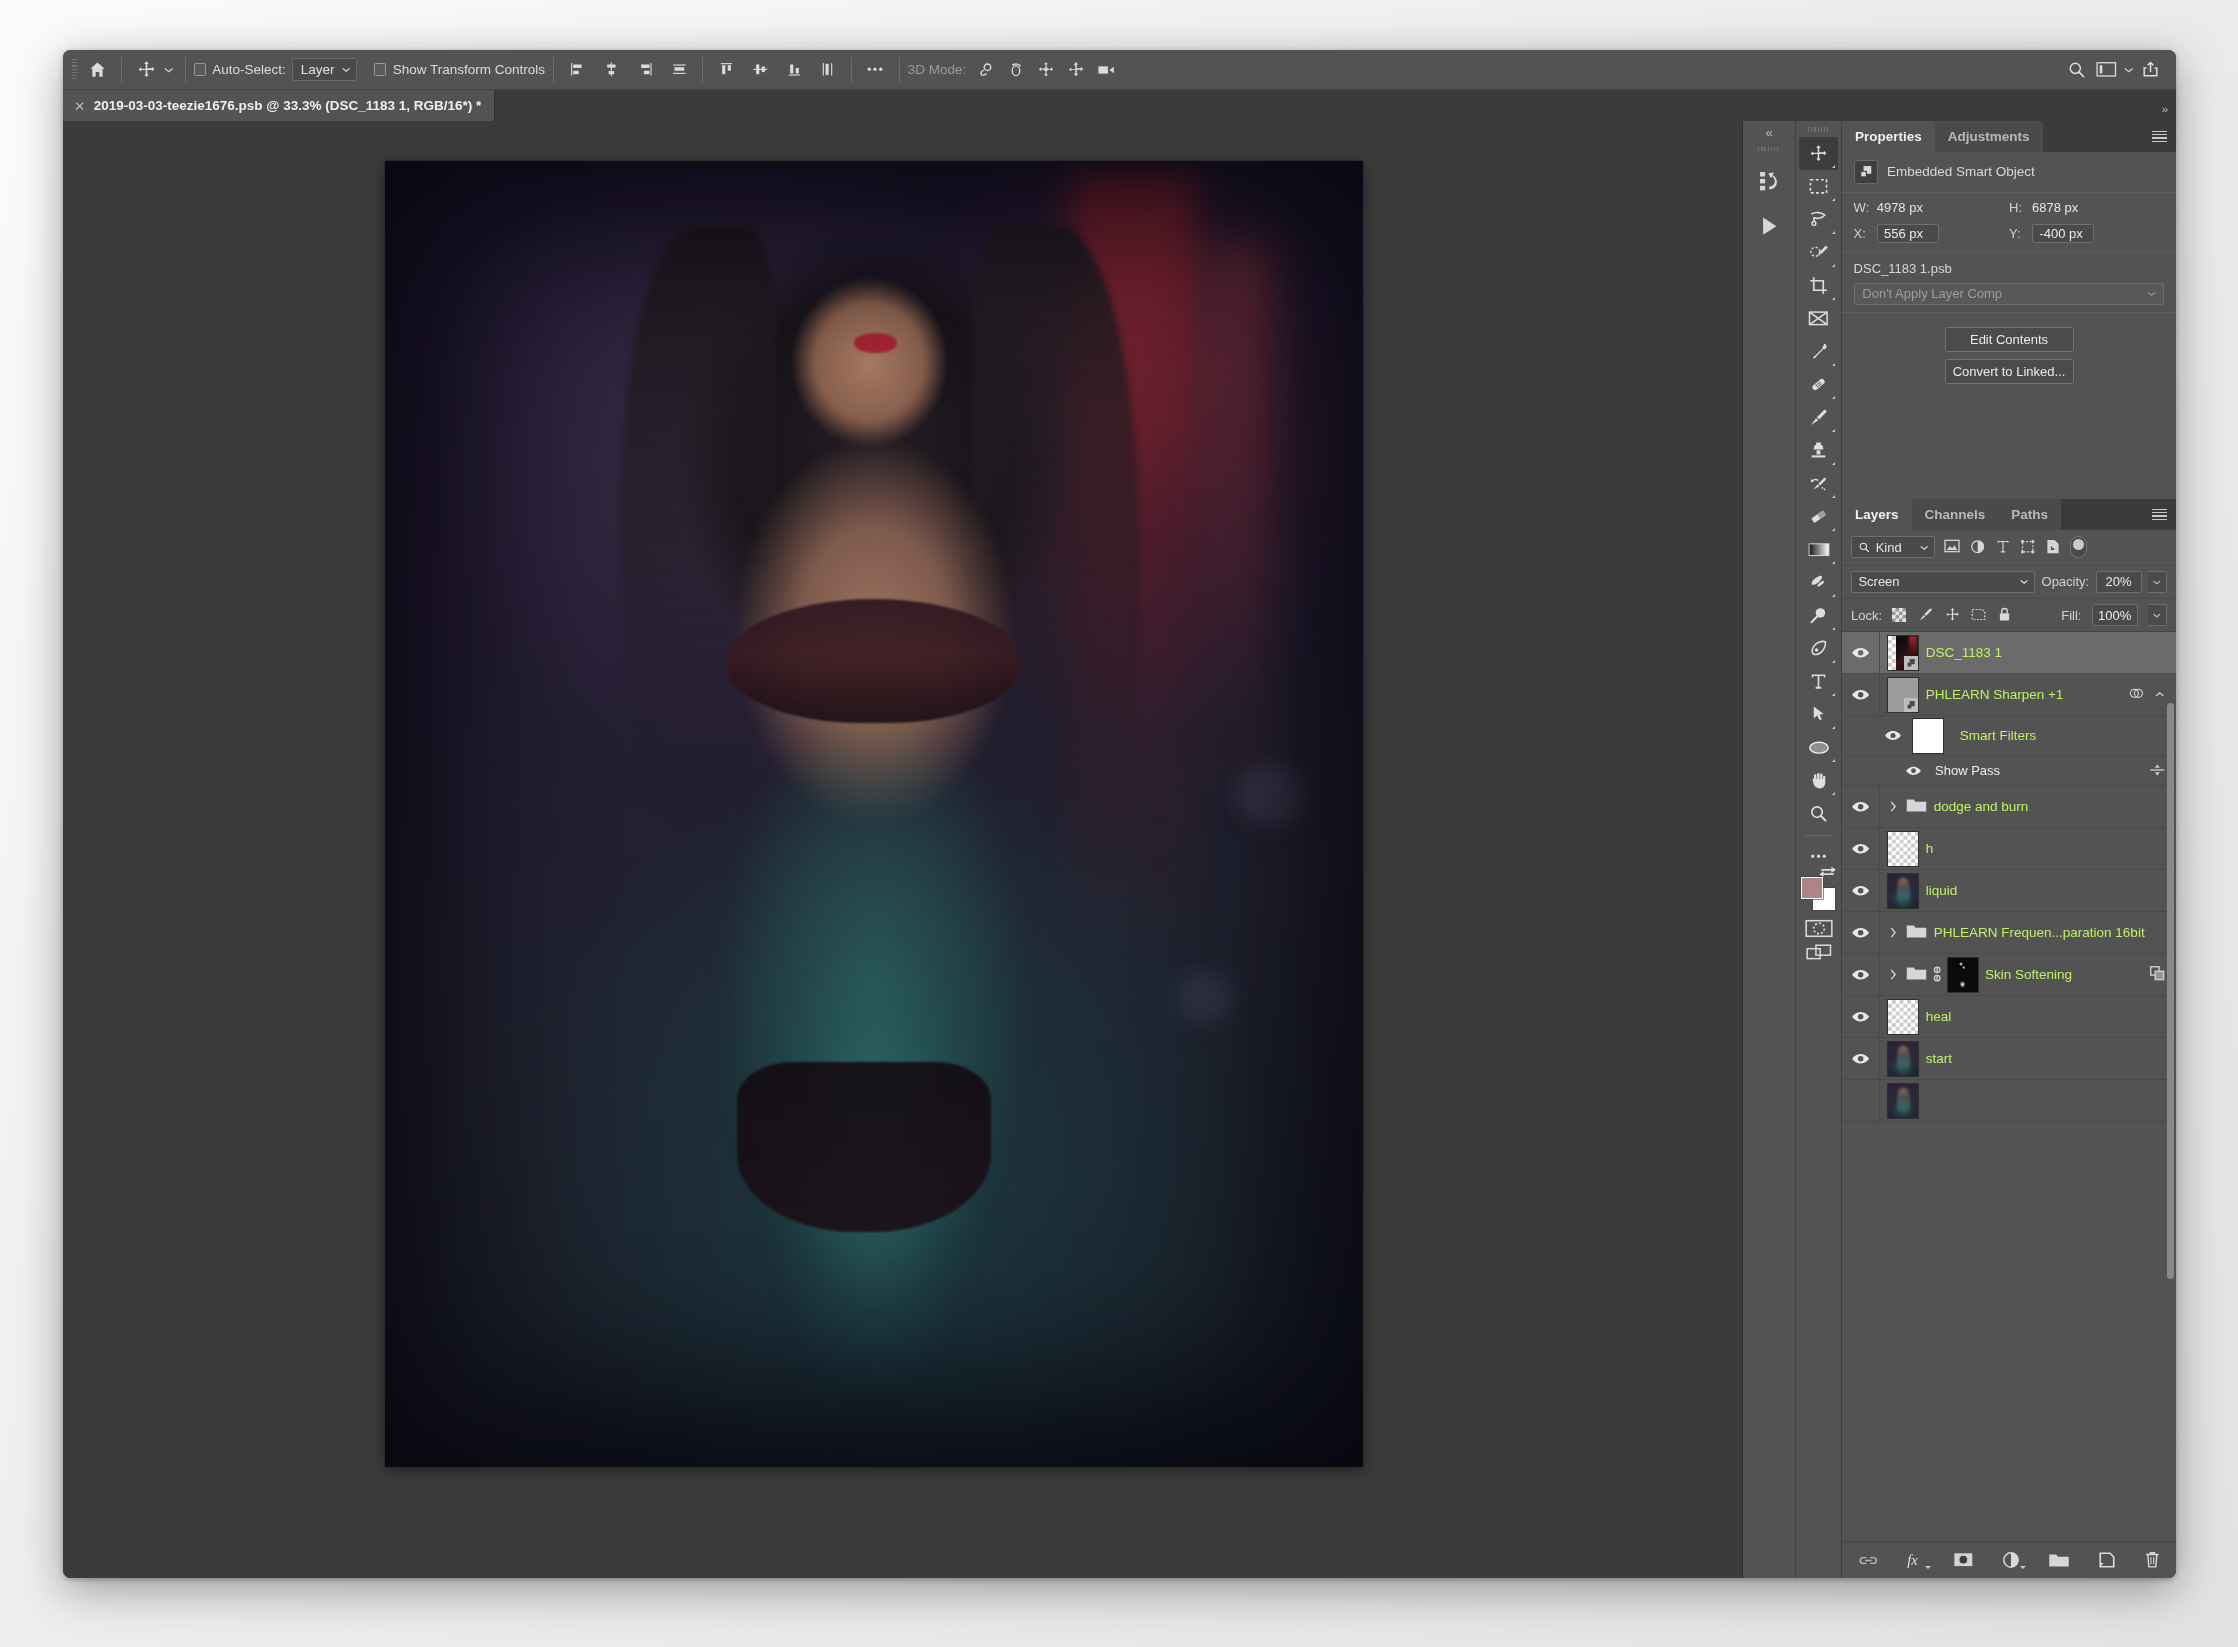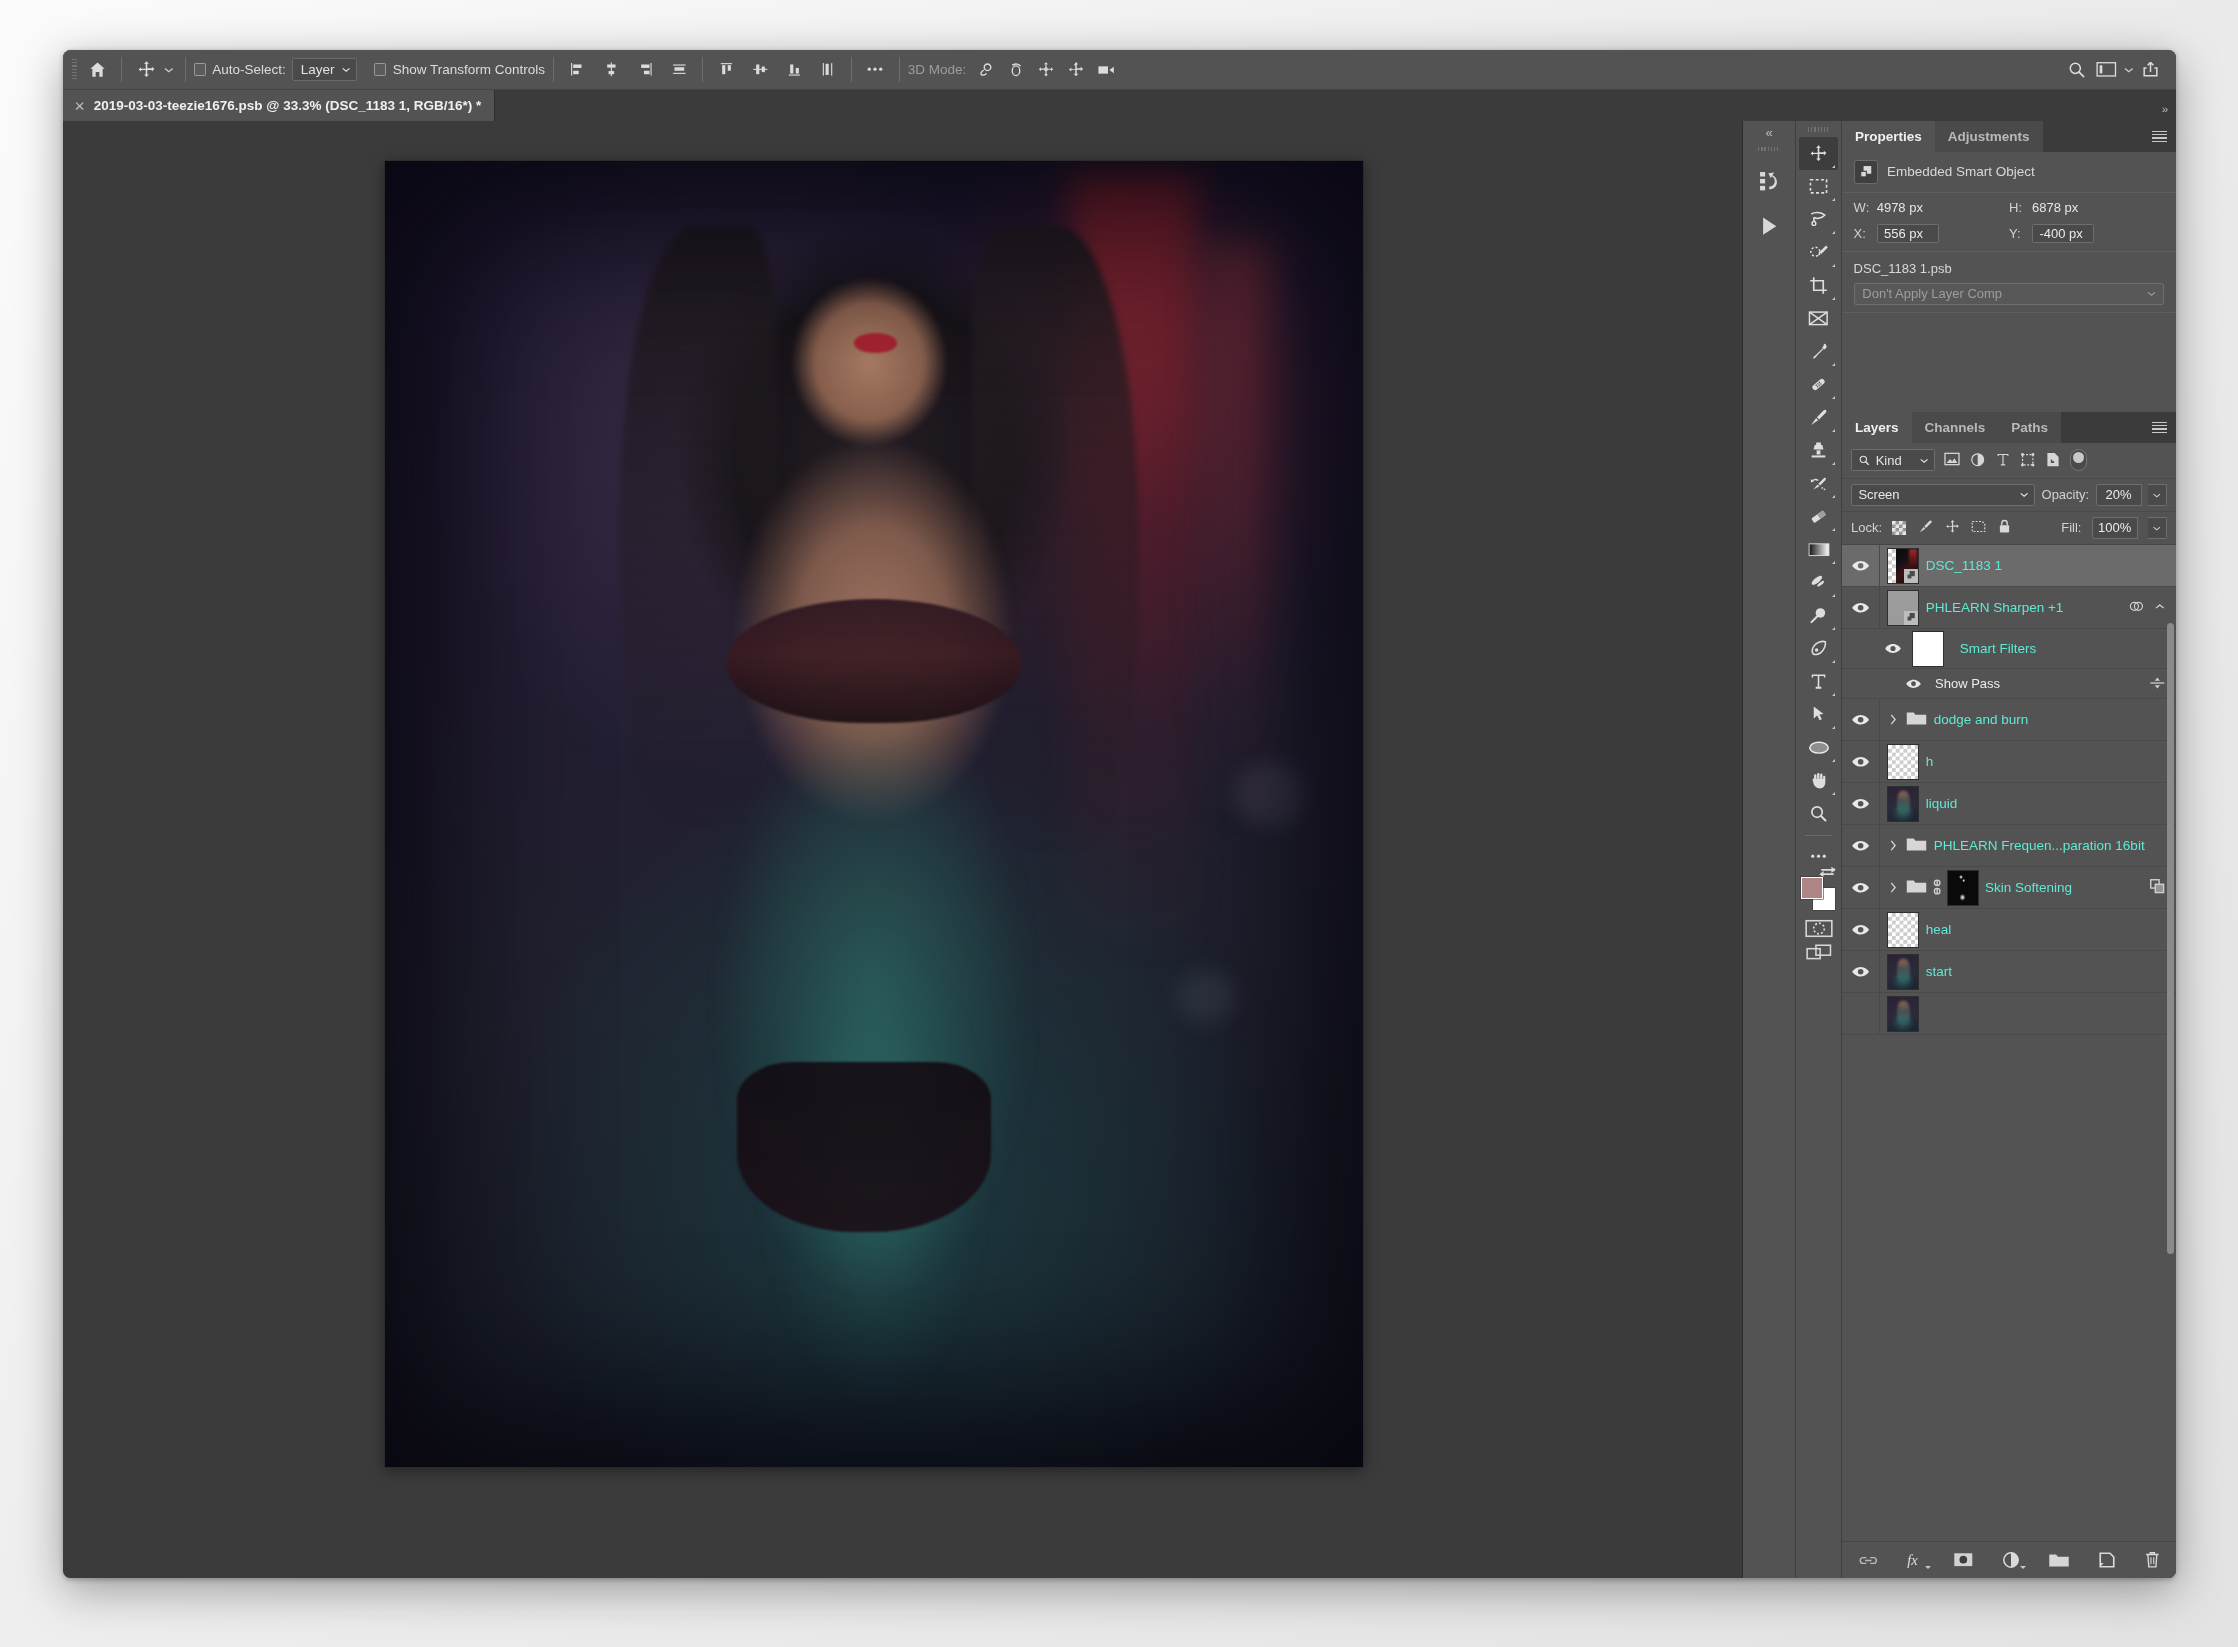--- a/index.html
+++ b/index.html
@@ -336,21 +336,21 @@
     background:
       radial-gradient(ellipse 22% 12% at 40% 14%, #fff 0%, rgba(255,255,255,0) 62%),
       radial-gradient(ellipse 16% 10% at 58% 26%, #fff 0%, rgba(255,255,255,0) 62%),
       radial-gradient(ellipse 34% 20% at 50% 84%, #fff 0%, rgba(255,255,255,0) 60%);
   }
   .so-badge { position:absolute; right:0; bottom:0; width:14px; height:14px; background:#bdbdbd;
     display:flex; align-items:center; justify-content:center; }
   .sel-brackets { position:absolute; inset:-3.2px; border: 1.9px solid #ffffff; clip-path:
     polygon(0 0, 34% 0, 34% 8%, 8% 8%, 8% 92%, 34% 92%, 34% 100%, 0 100%,
             0 0, 100% 0, 100% 0, 66% 0, 66% 8%, 92% 8%, 92% 92%, 66% 92%, 66% 100%, 100% 100%, 100% 0); }
-  .lname { color:#5eead4; font-size:13.5px; flex: 1 1 auto; white-space:nowrap; overflow:hidden; }
+  .lname { color:#bef264; font-size:13.5px; flex: 1 1 auto; white-space:nowrap; overflow:hidden; }
   .lrow-right { display:flex; align-items:center; gap: 9px; padding-right: 10.3px; color:#d0d0d0; }
 
   .lrow.sub { height: 40px; background: #535353; }
   .lrow.sub .eye { flex:0 0 64px; justify-content:flex-end; padding-right: 5.1px; }
   .lrow.filter { height: 30px; background:#535353; }
   .lrow.filter .eye { flex:0 0 84px; justify-content:flex-end; padding-right: 5.1px; }
   .filter-name { color:#ececec; font-size:13px; padding-left: 9px; flex:1 1 auto; }
 
   .chain { color:#cfcfcf; margin-right: 3.9px; }
 
@@ -878,20 +878,24 @@
 
           <div class="prop-combo">
             <span>Don't Apply Layer Comp</span>
             <svg width="11" height="7" viewBox="0 0 18 12">
                 <path fill="none" stroke="#9d9d9d" stroke-width="2" d="M3 4l6 5 6-5"></path>
               </svg>
           </div>
 
           <div class="prop-div"></div>
 
+          <div class="prop-btns">
+            <div class="pbtn">Edit Contents</div>
+            <div class="pbtn">Convert to Linked...</div>
+          </div>
           <div style="height:96px"></div>
         </div>
 
         <div id="layers-panel">
           <div class="panel-tabs">
             <div class="ptab active">
               <span>Layers</span>
             </div>
             <div class="ptab inactive2">
               <span>Channels</span>

